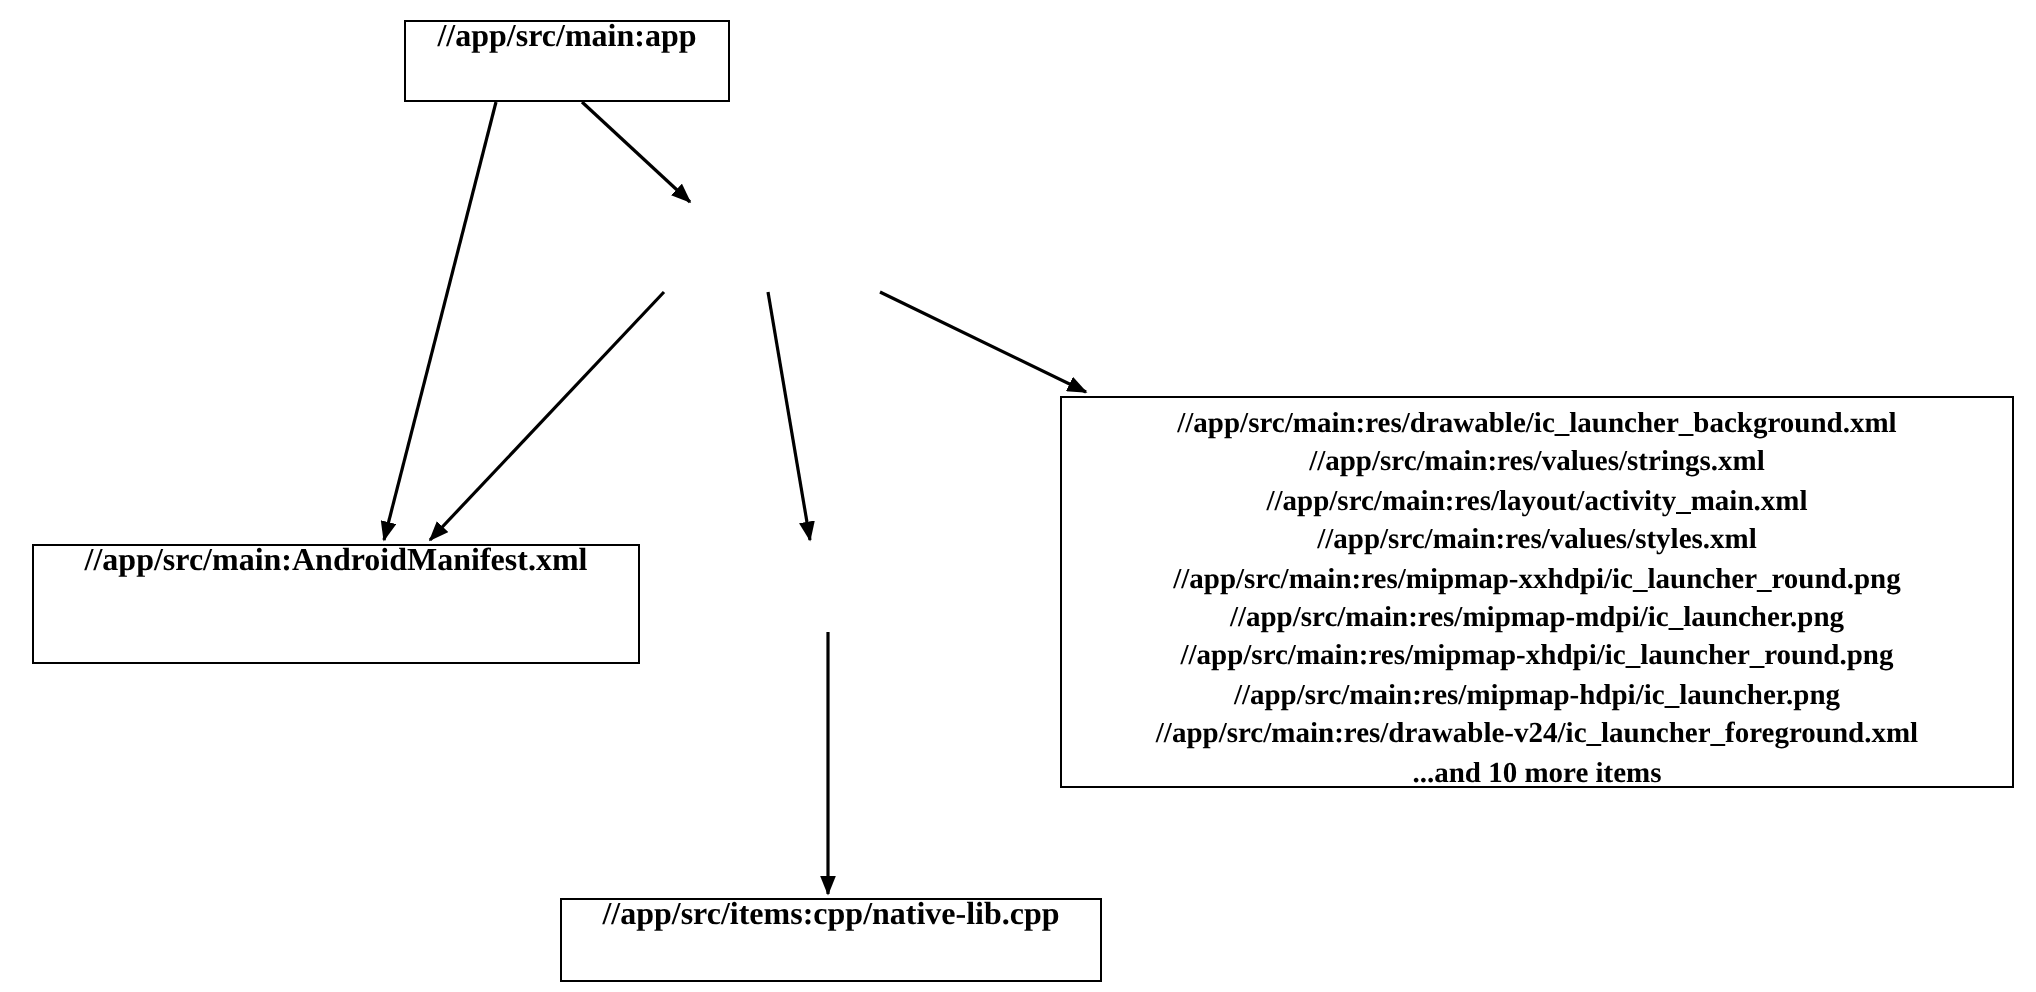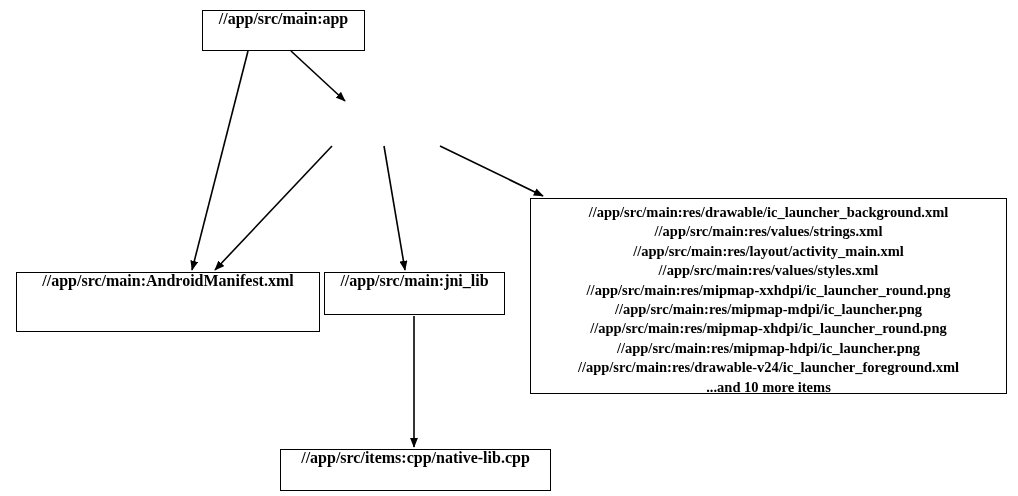--- a/index.html
+++ b/index.html
@@ -76,23 +76,20 @@
 
   <div class="node" style="left:202px; top:10px; width:163px; height:41px;">
     <span class="node-label">//app/src/main:app</span>
   </div>
 
 
   <div class="node" style="left:16px; top:272px; width:304px; height:60px;">
     <span class="node-label">//app/src/main:AndroidManifest.xml</span>
   </div>
 
-  <div class="node" style="left:324px; top:272px; width:181px; height:43px;">
-    <span class="node-label">//app/src/main:jni_lib</span>
-  </div>
 
   <div class="node" style="left:280px; top:449px; width:271px; height:42px;">
     <span class="node-label">//app/src/items:cpp/native-lib.cpp</span>
   </div>
 
   <div class="node multiline" style="left:530px; top:198px; width:477px; height:196px;">
     <span class="node-label">//app/src/main:res/drawable/ic_launcher_background.xml
 //app/src/main:res/values/strings.xml
 //app/src/main:res/layout/activity_main.xml
 //app/src/main:res/values/styles.xml

